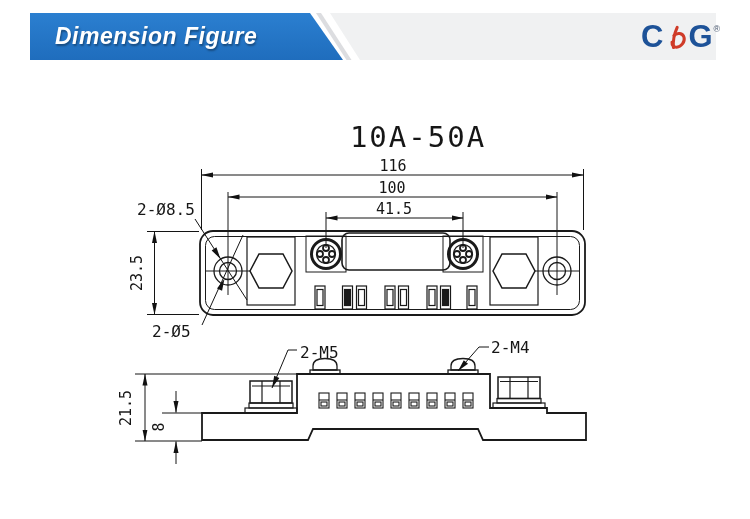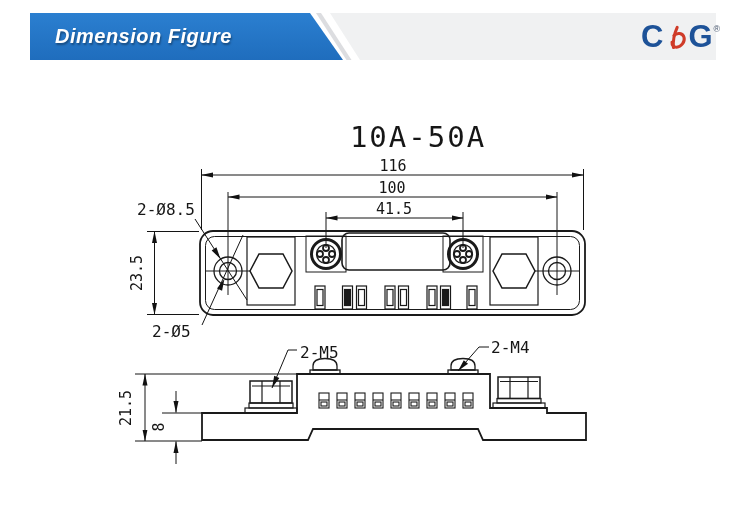--- a/index.html
+++ b/index.html
@@ -7,21 +7,21 @@
         font-family:"Liberation Sans",sans-serif;}
   
   .band-gray{position:absolute;left:330px;top:13px;width:386px;height:47px;
              background:#f0f1f2;clip-path:polygon(0 0,100% 0,100% 100%,30px 100%);}
   .band-shadow{position:absolute;left:316px;top:13px;width:5px;height:47px;background:#dcdde0;
              transform:skewX(33deg);transform-origin:top left;}
   .banner{position:absolute;left:30px;top:13px;width:313px;height:47px;
           background:linear-gradient(180deg,#2b7fd0,#1f6dbd);
           clip-path:polygon(0 0,280px 0,100% 100%,0 100%);}
   .banner-title{position:absolute;left:25px;top:0;height:47px;line-height:47px;
-          color:#fff;font-size:20px;font-weight:bold;font-style:italic;letter-spacing:.5px;
+          color:#fff;font-size:23px;font-weight:bold;font-style:italic;letter-spacing:.5px;
           text-shadow:1px 2px 2px rgba(0,0,0,.35);white-space:nowrap;}
   .logo{position:absolute;left:641px;top:17px;height:40px;display:flex;align-items:center;}
   .logo .lt{font-size:31px;font-weight:bold;color:#1d5298;line-height:40px;}
   .logo svg{margin:2px -1px 0 -1px;}
   .logo sup{font-size:9px;color:#44536a;margin:-16px 0 0 1px;}
   
   svg text{font-family:"DejaVu Sans Mono","Liberation Mono",monospace;fill:#161616;}
   .t-dim{font-size:15px;}
   .t-lab{font-size:16px;}
   .t-title{font-size:29px;letter-spacing:2px;}

